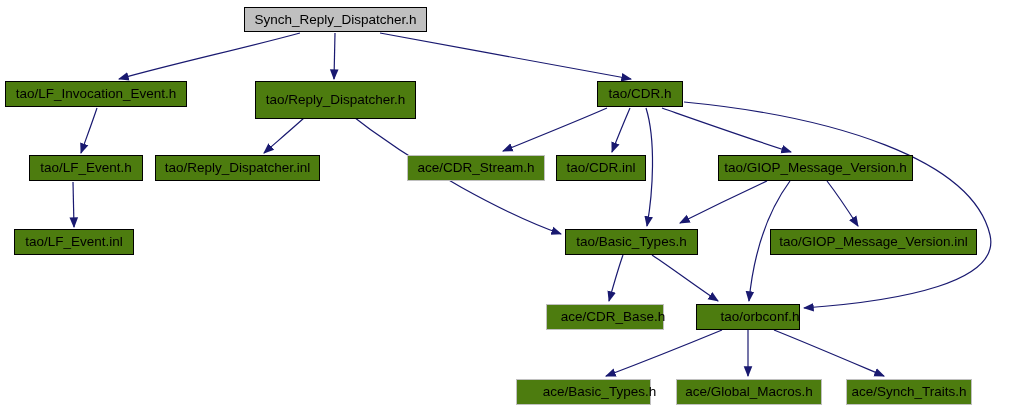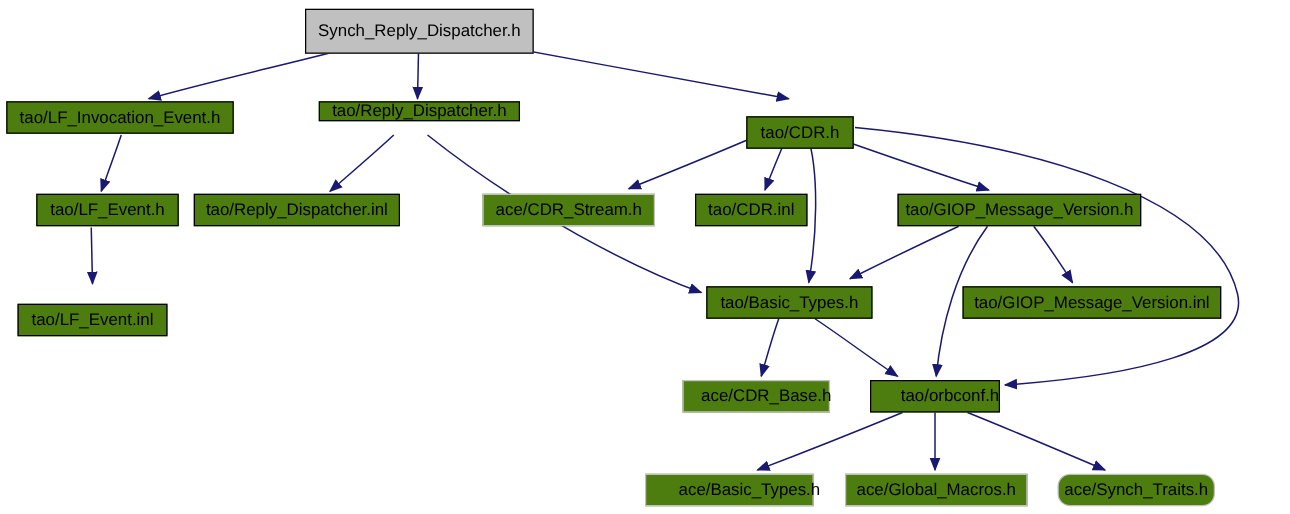--- a/index.html
+++ b/index.html
@@ -76,31 +76,31 @@
         <path d="M827,181 C837,194 849,212 858,226" class="edge" marker-end="url(#arrow)" stroke="#191970"></path>
         <path d="M790,181 C765,215 753,260 749,301" class="edge" marker-end="url(#arrow)" stroke="#191970"></path>
         <path d="M623,255 C618,269 613,287 609,301" class="edge" marker-end="url(#arrow)" stroke="#191970"></path>
         <path d="M652,255 C673,269 697,287 718,301" class="edge" marker-end="url(#arrow)" stroke="#191970"></path>
         <path d="M722,330 C688,344 643,362 606,376" class="edge" marker-end="url(#arrow)" stroke="#191970"></path>
         <path d="M748,330 L748,376" class="edge" marker-end="url(#arrow)" stroke="#191970"></path>
         <path d="M774,330 C809,344 851,362 884,376" class="edge" marker-end="url(#arrow)" stroke="#191970"></path>
       </g>
   </svg>
   <div id="node-layer">
-      <div class="node root" style="left: 244px; top: 7px; width: 183px; height: 36px;">Synch_Reply_Dispatcher.h</div>
+      <div class="node root" style="left: 244px; top: 7px; width: 183px; height: 25px;">Synch_Reply_Dispatcher.h</div>
       <div class="node" style="left: 5px; top: 81px; width: 182px; height: 26px;">tao/LF_Invocation_Event.h</div>
-      <div class="node" style="left: 255px; top: 81px; width: 161px; height: 16px;">tao/Reply_Dispatcher.h</div>
-      <div class="node" style="left: 597px; top: 81px; width: 86px; height: 26px; margin-top: 12px;">tao/CDR.h</div>
+      <div class="node" style="left: 255px; top: 81px; width: 161px; height: 38px;">tao/Reply_Dispatcher.h</div>
+      <div class="node" style="left: 597px; top: 81px; width: 86px; height: 26px;">tao/CDR.h</div>
       <div class="node" style="left: 17px; top: 155px; width: 114px; height: 26px; margin-left: 12px;">tao/LF_Event.h</div>
       <div class="node" style="left: 155px; top: 155px; width: 165px; height: 26px;">tao/Reply_Dispatcher.inl</div>
-      <div class="node external" style="left: 386px; top: 155px; width: 138px; height: 26px;">ace/CDR_Stream.h</div>
+      <div class="node external" style="left: 407px; top: 155px; width: 138px; height: 26px;">ace/CDR_Stream.h</div>
       <div class="node" style="left: 556px; top: 155px; width: 90px; height: 26px;">tao/CDR.inl</div>
       <div class="node" style="left: 718px; top: 155px; width: 195px; height: 26px;">tao/GIOP_Message_Version.h</div>
-      <div class="node" style="left: 14px; top: 229px; width: 120px; height: 26px; margin-top: 14px;">tao/LF_Event.inl</div>
+      <div class="node" style="left: 14px; top: 229px; width: 120px; height: 26px;">tao/LF_Event.inl</div>
       <div class="node" style="left: 565px; top: 229px; width: 133px; height: 26px;">tao/Basic_Types.h</div>
       <div class="node" style="left: 770px; top: 229px; width: 207px; height: 26px;">tao/GIOP_Message_Version.inl</div>
       <div class="node external" style="left: 546px; top: 304px; width: 118px; height: 26px; padding-left: 16px;">ace/CDR_Base.h</div>
       <div class="node" style="left: 696px; top: 304px; width: 104px; height: 26px; padding-left: 24px;">tao/orbconf.h</div>
       <div class="node external" style="left: 516px; top: 379px; width: 135px; height: 26px; padding-left: 32px;">ace/Basic_Types.h</div>
       <div class="node external" style="left: 676px; top: 379px; width: 146px; height: 26px;">ace/Global_Macros.h</div>
-      <div class="node external" style="left: 846px; top: 379px; width: 126px; height: 26px; border-radius: 10px;">ace/Synch_Traits.h</div>
+      <div class="node external" style="left: 846px; top: 379px; width: 126px; height: 26px;">ace/Synch_Traits.h</div>
     </div>
 </div>
 
 </body></html>

